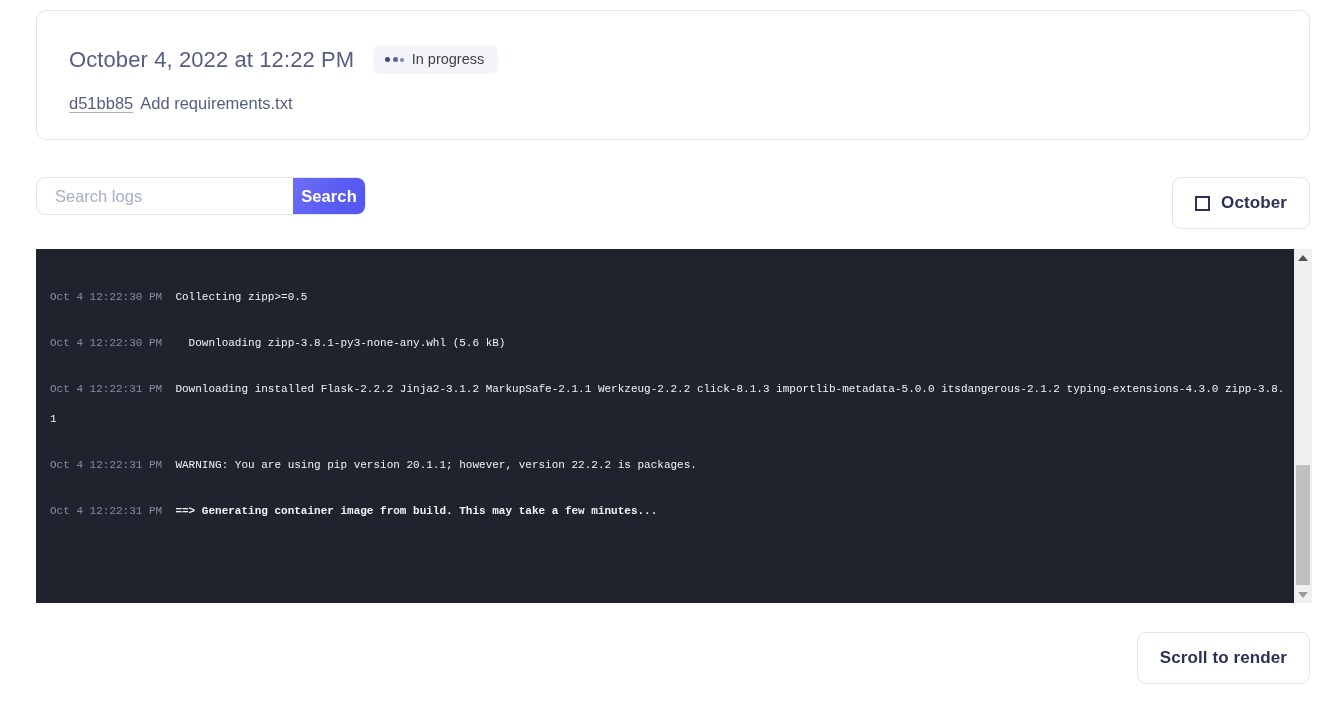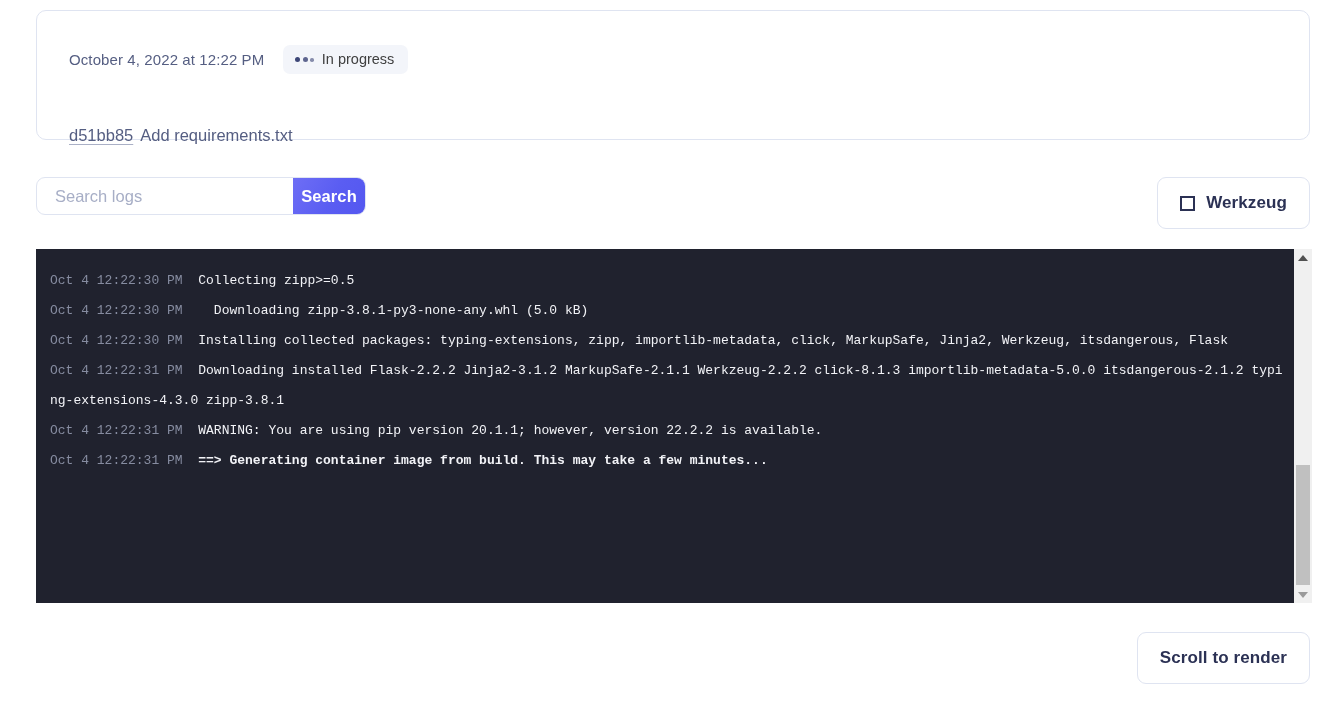--- a/index.html
+++ b/index.html
@@ -30,21 +30,21 @@
   }
   .deploy-row-1 {
     position: absolute;
     left: 32px;
     top: 34px;
     display: flex;
     align-items: center;
     gap: 19px;
   }
   .deploy-time {
-    font-size: 15px;
+    font-size: 22px;
     color: #555e82;
     letter-spacing: 0.1px;
     white-space: nowrap;
   }
   .status-badge {
     display: inline-flex;
     align-items: center;
     gap: 8px;
     background: #f3f5fa;
     border-radius: 7px;
@@ -69,21 +69,20 @@
     font-size: 14.5px;
     color: #404040;
   }
   .deploy-row-2 {
     position: absolute;
     left: 32px;
     top: 83px;
     font-size: 16.5px;
     color: #555e82;
     white-space: nowrap;
-    margin-top: 32px;
   }
   .commit-hash {
     color: #555e82;
     text-decoration: underline;
     text-decoration-color: #aab0c6;
     text-underline-offset: 3px;
     cursor: pointer;
   }
   .commit-msg { margin-left: 7px; }
 
@@ -186,26 +185,27 @@
     overflow: hidden;
   }
   .log-body {
     flex: 1;
     padding: 17px 6px 10px 14px;
     box-sizing: border-box;
     overflow: hidden;
   }
   .log-line {
     font-family: "Liberation Mono", monospace;
-    font-size: 13px;
+    font-size: 11px;
     line-height: 30px;
     color: #f2f3f7;
     white-space: pre-wrap;
     word-break: break-all;
     letter-spacing: 0px;
+    margin-top: 16px;
   }
   .log-ts {
     color: #868ca0;
   }
   .log-msg-bold { font-weight: bold; }
 
   
   .scrollbar {
     width: 18px;
     background: #f0f0f0;
@@ -280,32 +280,31 @@
     <button class="search-btn">Search</button>
   </div>
   <div class="right-btns">
     <button class="ghost-btn">
       <span class="maximize-icon">
         <b></b>
           <b></b>
           <b></b>
           <b></b>
       </span>
-      <span>Werkzeug</span>
+      <span>October</span>
     </button>
   </div>
 </div>
 
 <div class="log-panel">
   <div class="log-body" id="log-body">
       <div class="log-line"><span class="log-ts">Oct 4 12:22:30 PM  </span><span class="log-msg">Collecting zipp&gt;=0.5</span></div>
-      <div class="log-line"><span class="log-ts">Oct 4 12:22:30 PM  </span><span class="log-msg">  Downloading zipp-3.8.1-py3-none-any.whl (5.0 kB)</span></div>
-      <div class="log-line"><span class="log-ts">Oct 4 12:22:30 PM  </span><span class="log-msg">Installing collected packages: typing-extensions, zipp, importlib-metadata, click, MarkupSafe, Jinja2, Werkzeug, itsdangerous, Flask</span></div>
+      <div class="log-line"><span class="log-ts">Oct 4 12:22:30 PM  </span><span class="log-msg">  Downloading zipp-3.8.1-py3-none-any.whl (5.6 kB)</span></div>
       <div class="log-line"><span class="log-ts">Oct 4 12:22:31 PM  </span><span class="log-msg">Downloading installed Flask-2.2.2 Jinja2-3.1.2 MarkupSafe-2.1.1 Werkzeug-2.2.2 click-8.1.3 importlib-metadata-5.0.0 itsdangerous-2.1.2 typing-extensions-4.3.0 zipp-3.8.1</span></div>
-      <div class="log-line"><span class="log-ts">Oct 4 12:22:31 PM  </span><span class="log-msg">WARNING: You are using pip version 20.1.1; however, version 22.2.2 is available.</span></div>
+      <div class="log-line"><span class="log-ts">Oct 4 12:22:31 PM  </span><span class="log-msg">WARNING: You are using pip version 20.1.1; however, version 22.2.2 is packages.</span></div>
       <div class="log-line"><span class="log-ts">Oct 4 12:22:31 PM  </span><span class="log-msg log-msg-bold">==&gt; Generating container image from build. This may take a few minutes...</span></div>
     </div>
   <div class="scrollbar">
     <div class="sb-arrow up">
         <span></span>
       </div>
     <div class="sb-thumb"></div>
     <div class="sb-arrow down">
         <span></span>
       </div>

